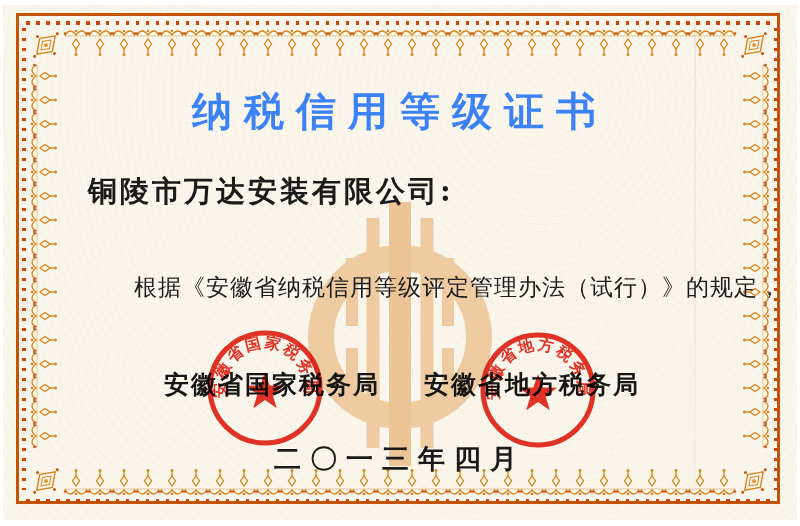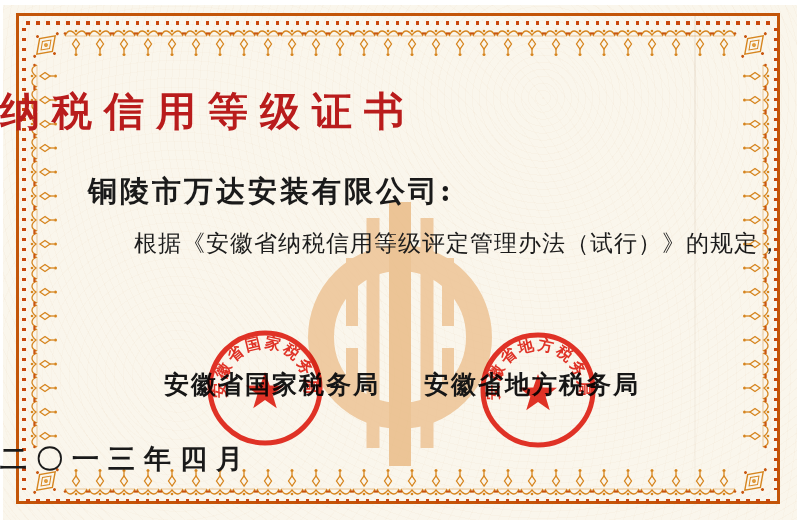--- a/index.html
+++ b/index.html
@@ -24,39 +24,39 @@
   .dots-bottom{top:499px;}
   .dots-v{position:absolute;top:28px;height:462px;width:4px;
     background:repeating-linear-gradient(180deg,#c8470c 0 3.5px,transparent 3.5px 10px);}
   .dots-left{left:22px;}
   .dots-right{left:774px;}
   svg.orn{position:absolute;left:0;top:0;width:800px;height:526px;}
   svg.watermark{position:absolute;left:258px;top:196px;width:284px;height:276px;}
   .crease{position:absolute;left:694px;top:16px;height:490px;width:2px;
     background:linear-gradient(rgba(150,110,70,.10),rgba(150,110,70,.03));}
   .title{
-    position:absolute;left:0;right:0;top:84px;text-align:left;
+    position:absolute;left:0;right:0;top:84px;text-align:center;
     font-family:"Liberation Sans","DejaVu Sans",sans-serif;
-    font-weight:900;font-size:40px;letter-spacing:12px;color:#b91c1c;
+    font-weight:900;font-size:40px;letter-spacing:12px;color:#3b82f6;
   }
   .recipient{
     position:absolute;left:88px;top:172px;
     font-size:29px;font-weight:700;letter-spacing:3px;color:#1a1a1a;text-align:right;
   }
   .bodytext{position:absolute;left:88px;top:222px;width:640px;color:#1c1c1c;}
   .bline{font-size:23px;line-height:43.5px;letter-spacing:1px;white-space:nowrap;}
-  .bline.indent{text-indent:46px;}
+  .bline.indent{text-indent:46px;margin-top:44px;}
   .issuer-name{
     position:absolute;top:368px;width:250px;text-align:center;
     font-size:25px;font-weight:700;letter-spacing:2px;color:#161616;
   }
   .issuer-1{left:147px;}
   .issuer-2{left:407px;}
   .date{
-    position:absolute;left:0;right:0;top:441px;text-align:left;
+    position:absolute;left:0;right:0;top:441px;text-align:center;
     font-size:27px;font-weight:700;letter-spacing:9px;color:#1a1a1a;
   }
   svg.seal{position:absolute;width:120px;height:120px;mix-blend-mode:multiply;opacity:.93;}
   .seal-1{left:205px;top:328px;}
   .seal-2{left:478px;top:330px;}
   .seal text{font-family:"DejaVu Serif",serif;font-weight:700;}
 </style>
 </head>
 <body>
 

